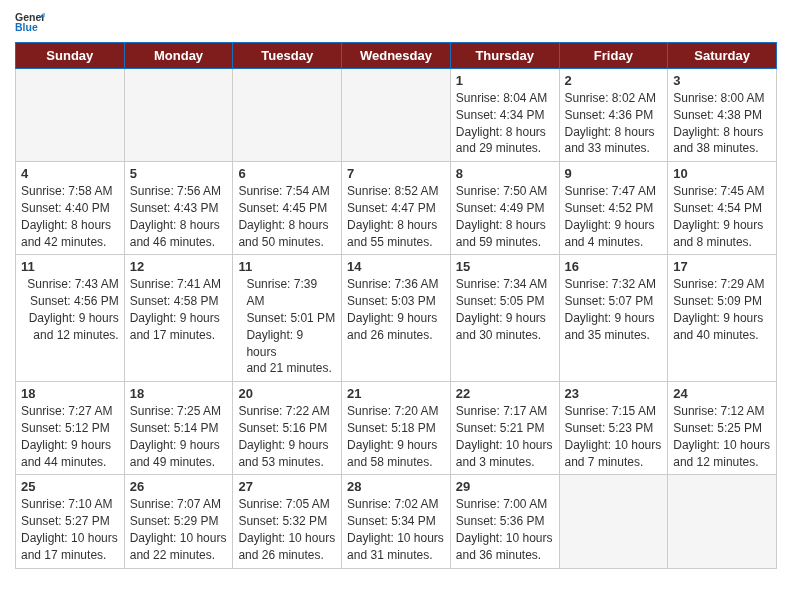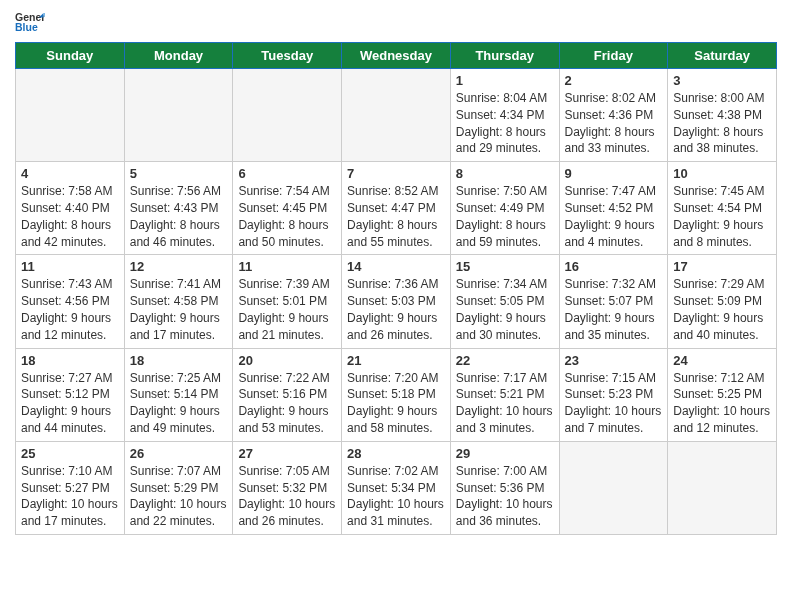--- a/index.html
+++ b/index.html
@@ -40,21 +40,21 @@
     .location-title {
       font-size: 14px;
       color: #555;
     }
     table {
       width: 100%;
       border-collapse: collapse;
       table-layout: fixed;
     }
     th {
-      background-color: #15803d;
+      background-color: #7f1d1d;
       color: #fff;
       text-align: center;
       padding: 5px 3px;
       font-size: 13px;
       font-weight: bold;
       border: 1px solid #1a6fbd;
     }
     td {
       border: 1px solid #ccc;
       vertical-align: top;
@@ -184,35 +184,35 @@
             <span class="day-number">10</span>
             <div class="day-info" style="white-space: pre-line;">Sunrise: 7:45 AM
 Sunset: 4:54 PM
 Daylight: 9 hours
 and 8 minutes.</div>
           </td>
         </tr>
         <tr>
           <td>
             <span class="day-number">11</span>
-            <div class="day-info" style="white-space: pre-line;">Sunrise: 7:43 AM
+            <div class="day-info" style="white-space: pre-line; text-align: right;">Sunrise: 7:43 AM
 Sunset: 4:56 PM
 Daylight: 9 hours
 and 12 minutes.</div>
           </td>
           <td>
             <span class="day-number">12</span>
             <div class="day-info" style="white-space: pre-line;">Sunrise: 7:41 AM
 Sunset: 4:58 PM
 Daylight: 9 hours
 and 17 minutes.</div>
           </td>
           <td>
             <span class="day-number">11</span>
-            <div class="day-info" style="white-space: pre-line;">Sunrise: 7:39 AM
+            <div class="day-info" style="white-space: pre-line; margin-left: 8px;">Sunrise: 7:39 AM
 Sunset: 5:01 PM
 Daylight: 9 hours
 and 21 minutes.</div>
           </td>
           <td>
             <span class="day-number">14</span>
             <div class="day-info" style="white-space: pre-line;">Sunrise: 7:36 AM
 Sunset: 5:03 PM
 Daylight: 9 hours
 and 26 minutes.</div>

